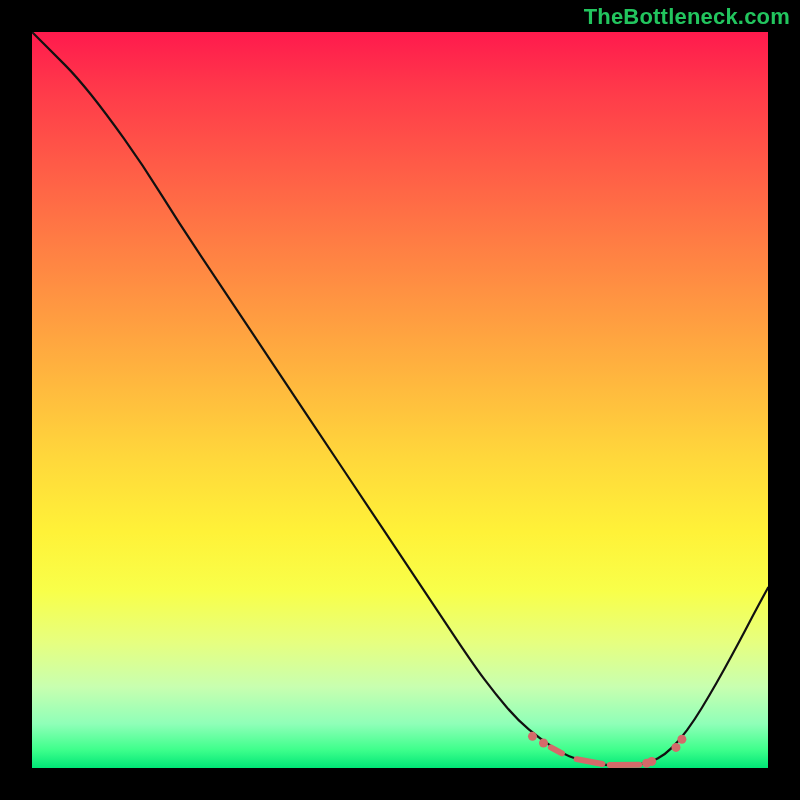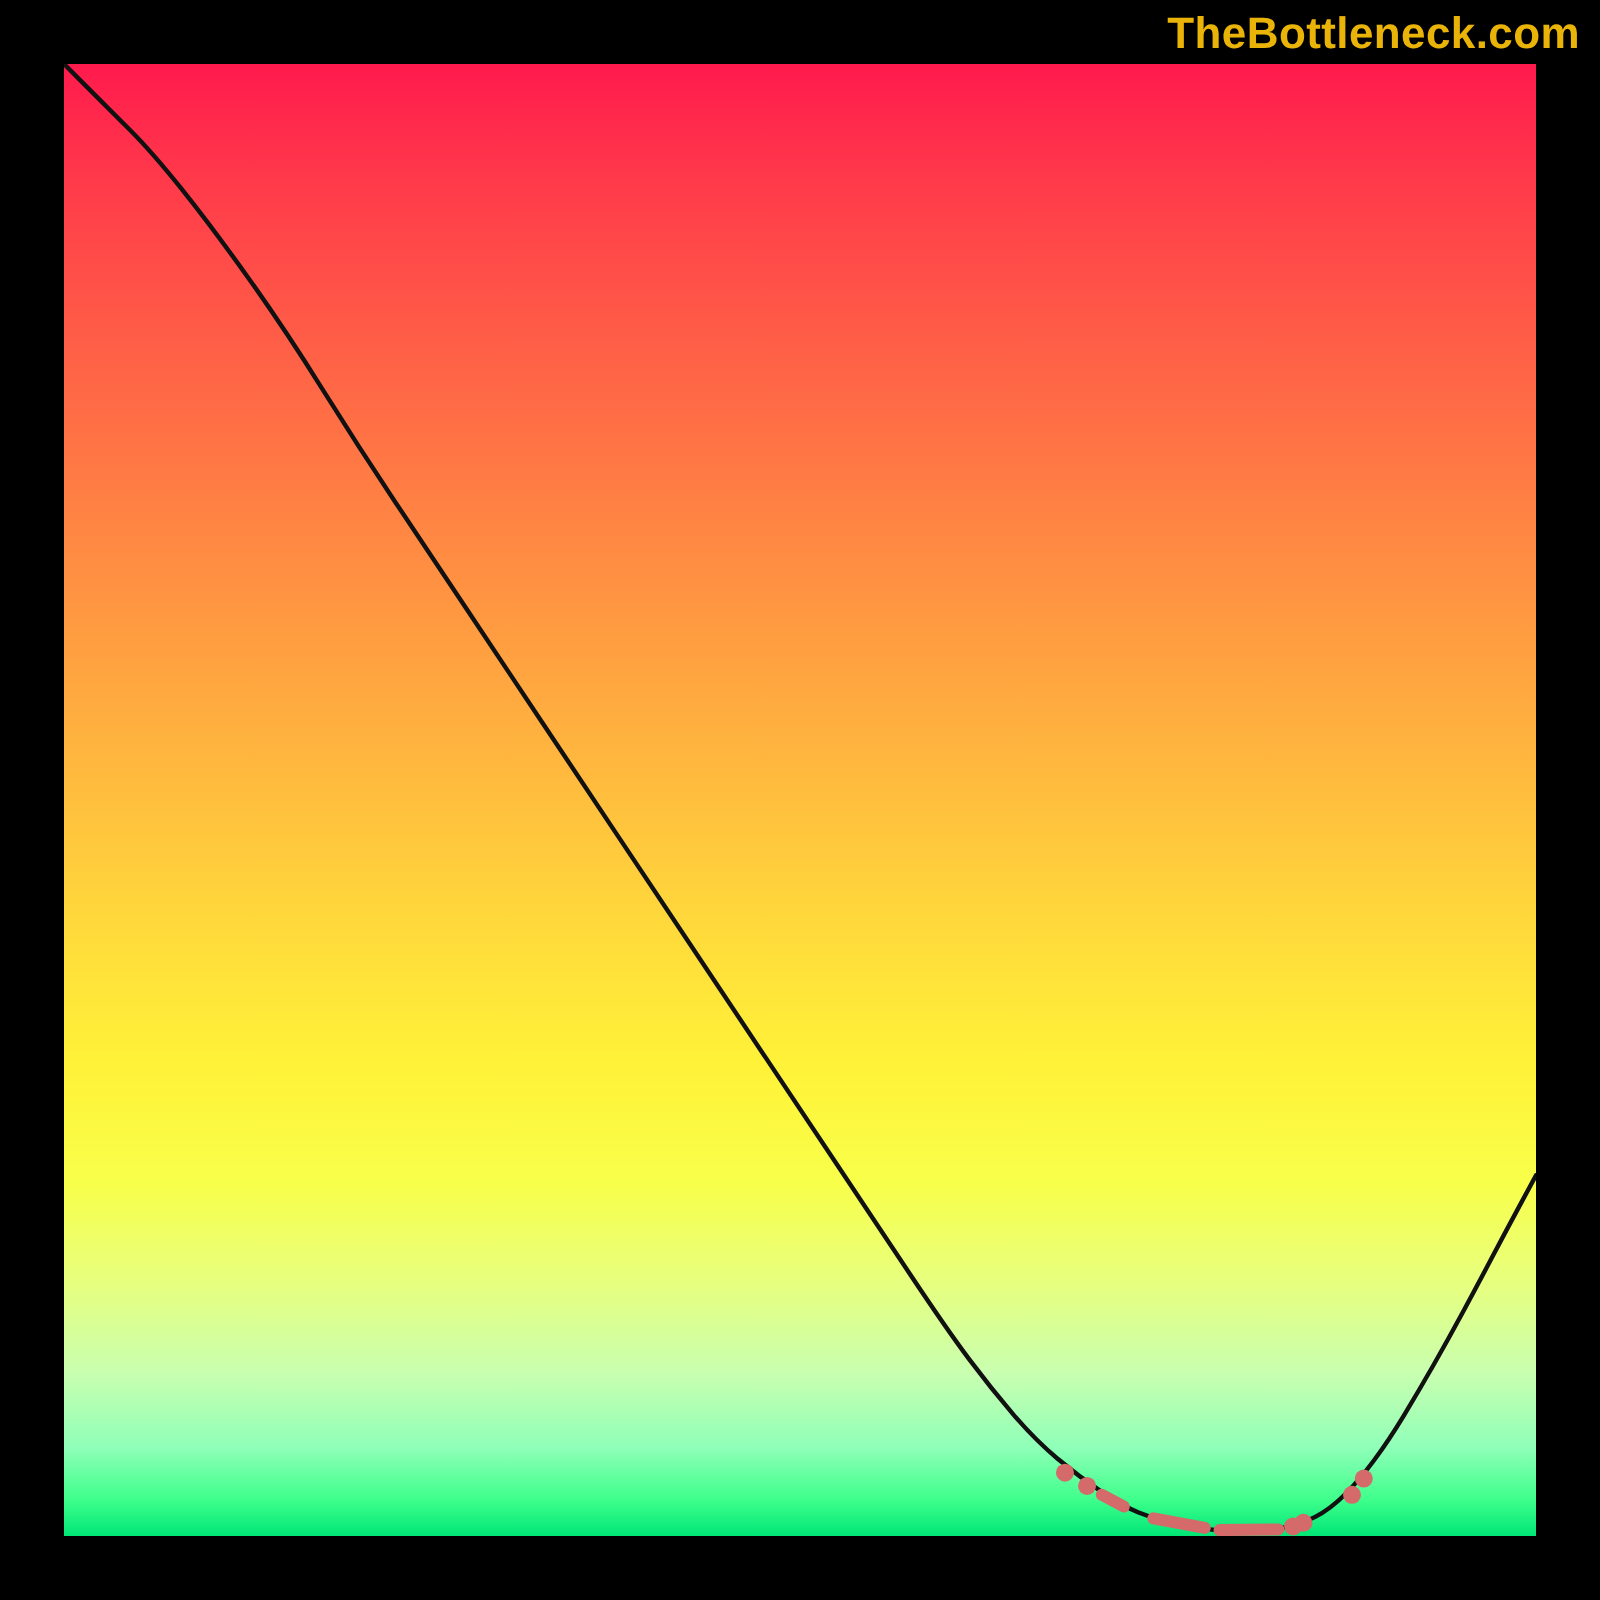--- a/index.html
+++ b/index.html
@@ -1,21 +1,21 @@
 <!DOCTYPE html>
 <html><head>
 <meta charset="utf-8">
 <style>
   * { margin: 0; padding: 0; box-sizing: border-box; }
   html, body { width: 800px; height: 800px; background: #000; overflow: hidden; }
   .frame { position: relative; width: 800px; height: 800px; background: #000; }
   .watermark {
     position: absolute;
     top: 4px; right: 10px;
-    color: #eab308;
+    color: #22c55e;
     font-family: Arial, Helvetica, sans-serif;
     font-size: 22px;
     font-weight: 600;
     letter-spacing: 0.2px;
   }
   .plot {
     position: absolute;
     left: 32px; top: 32px;
     width: 736px; height: 736px;
     overflow: hidden;

